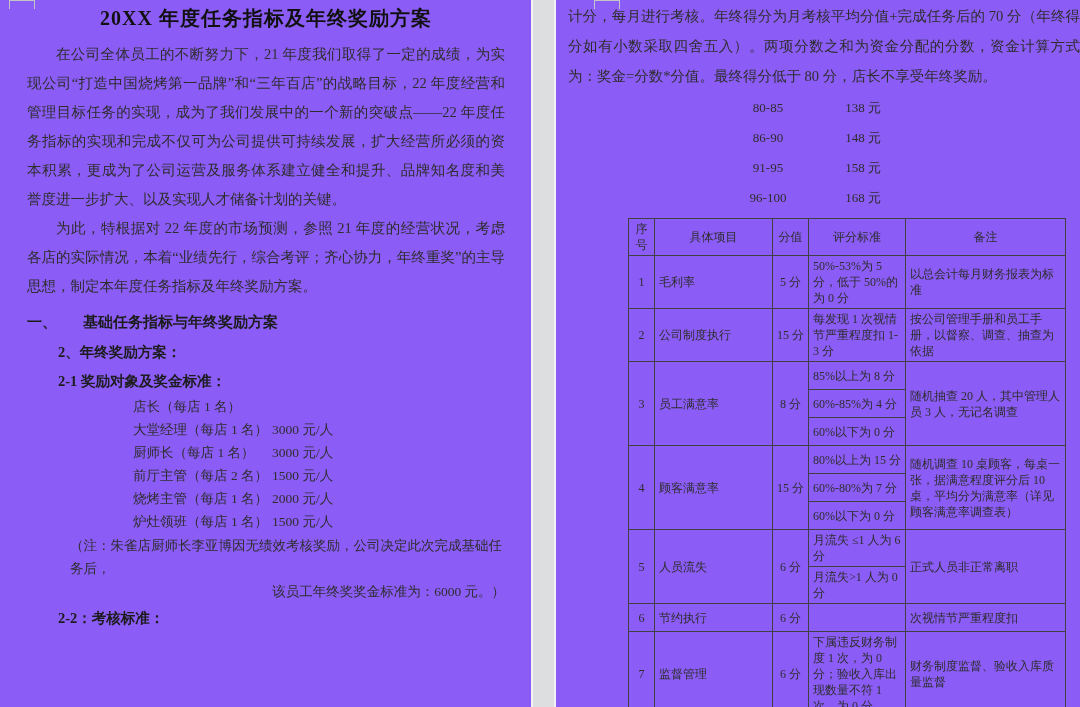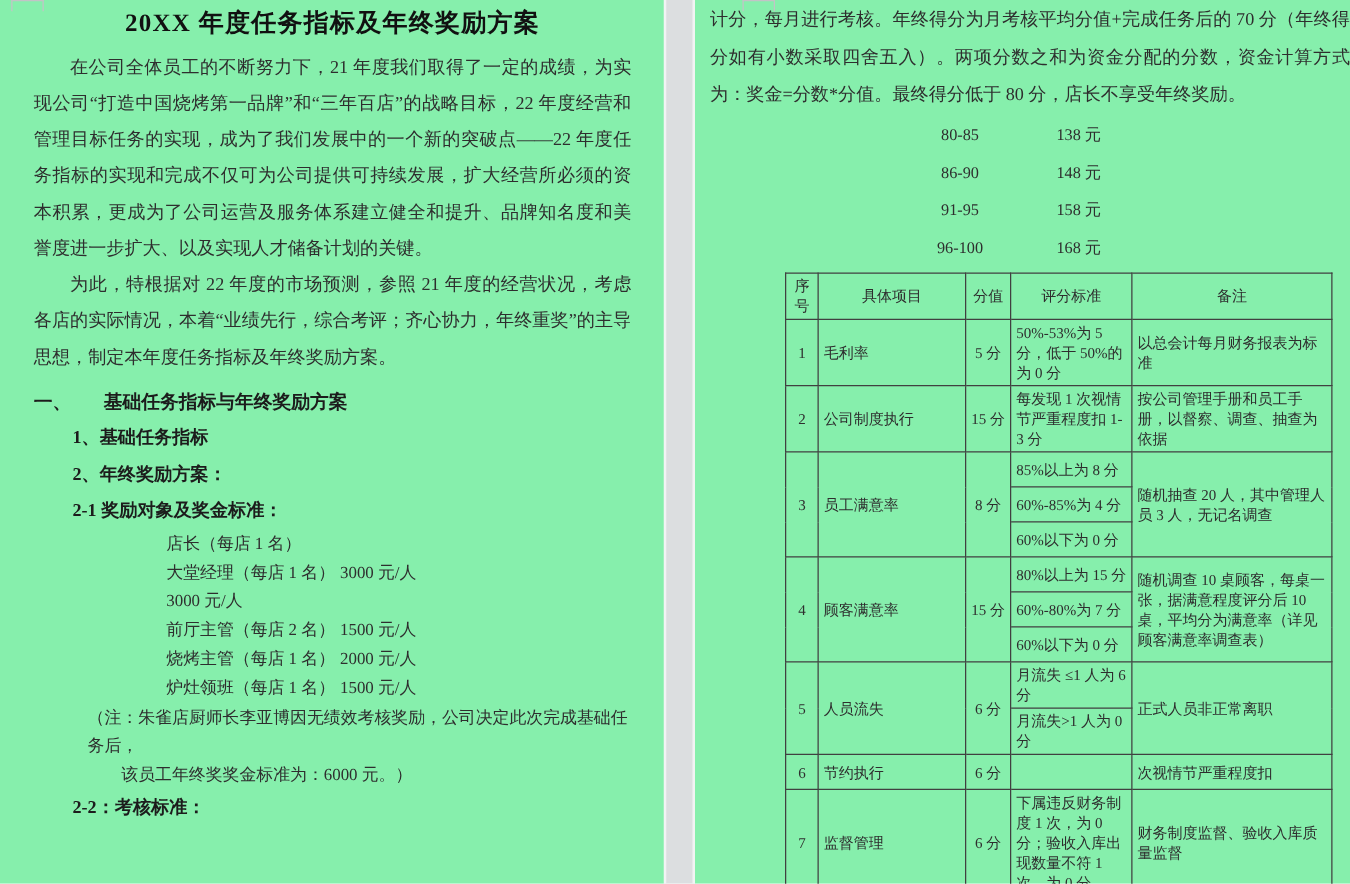--- a/index.html
+++ b/index.html
@@ -5,21 +5,21 @@
   * { box-sizing: border-box; }
   html, body { margin: 0; padding: 0; }
   body {
     width: 1080px; height: 707px; overflow: hidden;
     background: #ffffff;
     font-family: "Liberation Serif", "DejaVu Serif", serif;
     color: #262626;
   }
   .stage { display: flex; width: 1080px; height: 707px; }
 
-  .page { background: #86efac; position: relative; flex: 0 0 auto; }
+  .page { background: #8b5cf6; position: relative; flex: 0 0 auto; }
   .page-left  { width: 531px; }
   .page-right { width: 524px; }
   .divider {
     width: 25px; flex: 0 0 auto;
     background: #dcdee0;
     border-left: 2px solid #f2f3f4;
     border-right: 2px solid #f2f3f4;
   }
   .corner-mark {
     position: absolute; top: 0; height: 9px; width: 26px;
@@ -90,55 +90,55 @@
     <div class="p1-inner">
       <h1 class="doc-title">20XX 年度任务指标及年终奖励方案</h1>
 
       <p class="body-p indent2">在公司全体员工的不断努力下，21 年度我们取得了一定的成绩，为实现公司“打造中国烧烤第一品牌”和“三年百店”的战略目标，22 年度经营和管理目标任务的实现，成为了我们发展中的一个新的突破点——22 年度任务指标的实现和完成不仅可为公司提供可持续发展，扩大经营所必须的资本积累，更成为了公司运营及服务体系建立健全和提升、品牌知名度和美誉度进一步扩大、以及实现人才储备计划的关键。</p>
       <p class="body-p indent2">为此，特根据对 22 年度的市场预测，参照 21 年度的经营状况，考虑各店的实际情况，本着“业绩先行，综合考评；齐心协力，年终重奖”的主导思想，制定本年度任务指标及年终奖励方案。</p>
 
       <div class="sec-h1">
         <span class="sec-no">一、</span><span>基础任务指标与年终奖励方案</span>
       </div>
 
-      <div class="sec-h2">1、基础任务指标</div>
 
 
       <div class="sec-h2" style="margin-top:6px;">2、年终奖励方案：</div>
       <div class="sec-h2 sub21">2-1 奖励对象及奖金标准：</div>
 
       <div class="bonus-list" id="bonus-list">
           <div class="bonus-row">
             <span class="bonus-role">店长（每店 1 名）</span>
             <span class="bonus-amount"></span>
           </div>
           <div class="bonus-row">
             <span class="bonus-role">大堂经理（每店 1 名）</span>
             <span class="bonus-amount">3000 元/人</span>
           </div>
           <div class="bonus-row">
+            <span class="bonus-role">厨师长（每店 1 名）</span>
             <span class="bonus-amount">3000 元/人</span>
           </div>
           <div class="bonus-row">
             <span class="bonus-role">前厅主管（每店 2 名）</span>
             <span class="bonus-amount">1500 元/人</span>
           </div>
           <div class="bonus-row">
             <span class="bonus-role">烧烤主管（每店 1 名）</span>
             <span class="bonus-amount">2000 元/人</span>
           </div>
           <div class="bonus-row">
             <span class="bonus-role">炉灶领班（每店 1 名）</span>
             <span class="bonus-amount">1500 元/人</span>
           </div>
         </div>
 
       <div class="note-block">
         <div>（注：朱雀店厨师长李亚博因无绩效考核奖励，公司决定此次完成基础任务后，</div>
-        <div style="margin-left:27px;">该员工年终奖奖金标准为：6000 元。）</div>
+        <div style="margin-left:27px;text-align:right;">该员工年终奖奖金标准为：6000 元。）</div>
       </div>
 
       <div class="sec-h2 sub21" style="margin-top:3px;">2-2：考核标准：</div>
 
     </div>
   </div>
 
   <div class="divider"></div>
 
   <div class="page page-right">

